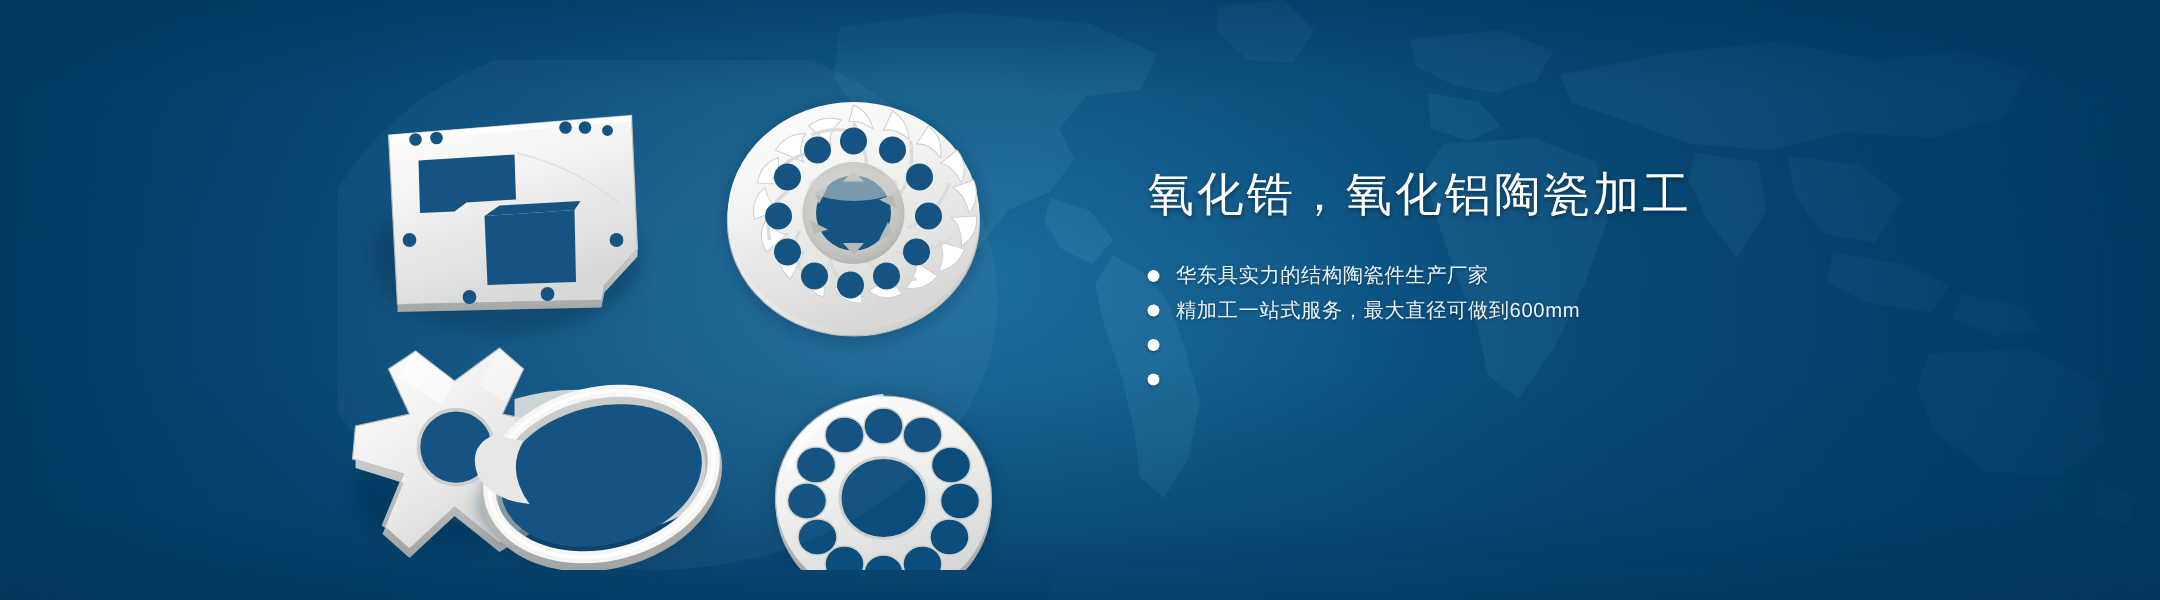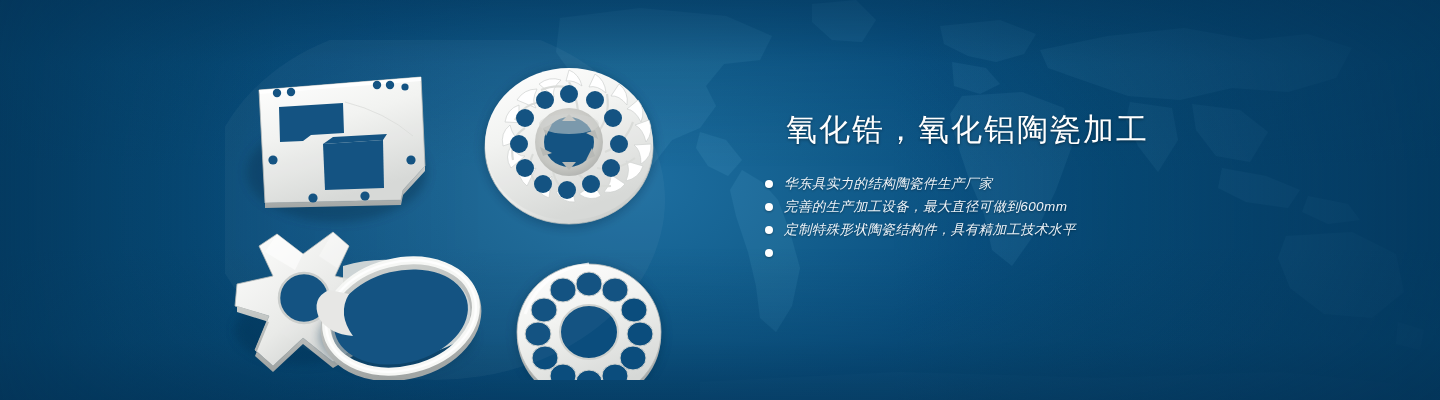--- a/index.html
+++ b/index.html
@@ -69,26 +69,24 @@
     width:620px;
   }
   .headline{
     font-size:31px;
     line-height:44px;
     letter-spacing:2px;
     color:#ffffff;
     font-weight:400;
     text-shadow:0 1px 3px rgba(0,0,0,0.45);
     white-space:nowrap;
-    margin-left:21px;
   }
   .bullets{
     list-style:none;
     margin-top:20px;
-    font-style:italic;
   }
   .bullets li{
     display:flex;
     align-items:center;
     height:23px;
     margin-bottom:0px;
   }
   .dot{
     width:8px; height:8px;
     border-radius:50%;
@@ -333,25 +331,24 @@
   <div class="copy">
     <div class="headline">氧化锆，氧化铝陶瓷加工</div>
 
     <ul class="bullets">
       <li>
         <span class="dot"></span>
         <span class="btxt">华东具实力的结构陶瓷件生产厂家</span>
       </li>
       <li>
         <span class="dot"></span>
-        <span class="btxt">完善的生产加工设备，最大直径可做到600mm</span>
+        <span class="btxt">精加工一站式服务，最大直径可做到600mm</span>
       </li>
       <li>
         <span class="dot"></span>
-        <span class="btxt">定制特殊形状陶瓷结构件，具有精加工技术水平</span>
       </li>
       <li>
         <span class="dot"></span>
       </li>
     </ul>
   </div>
 
 </div>
 
 </body></html>

